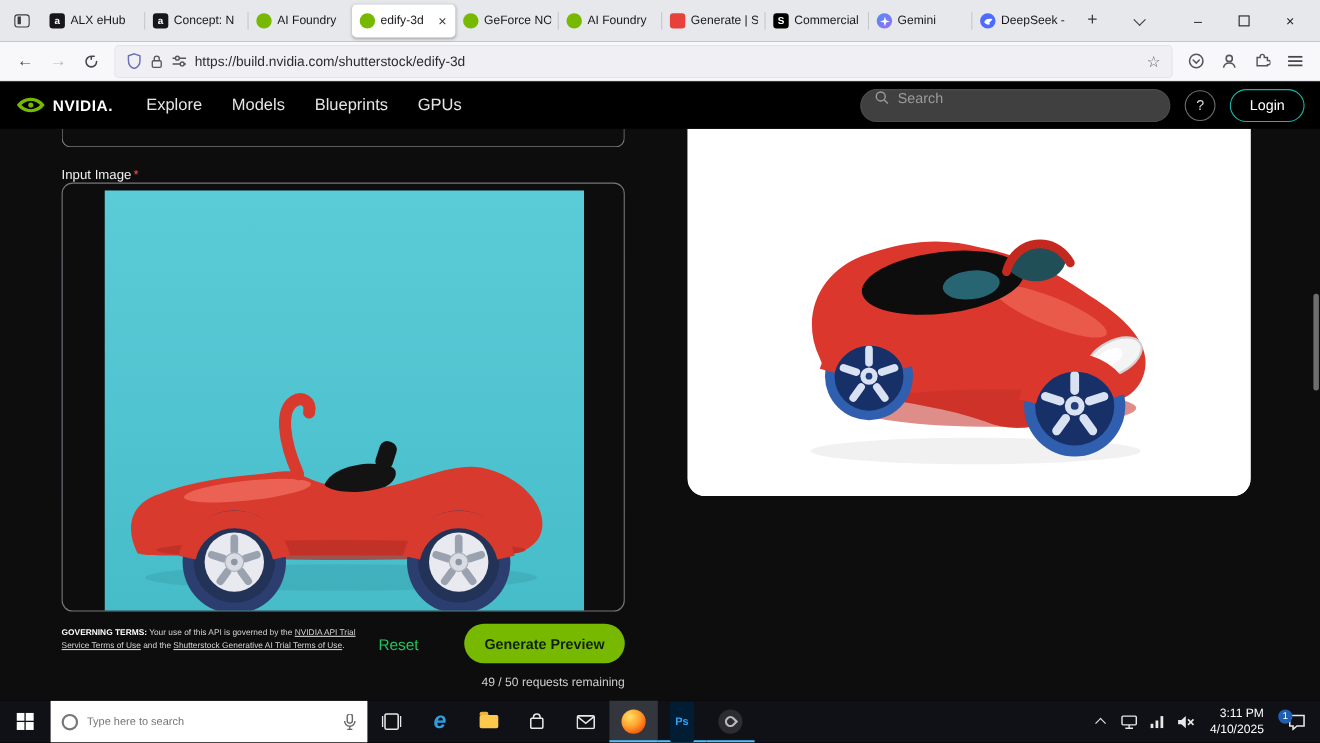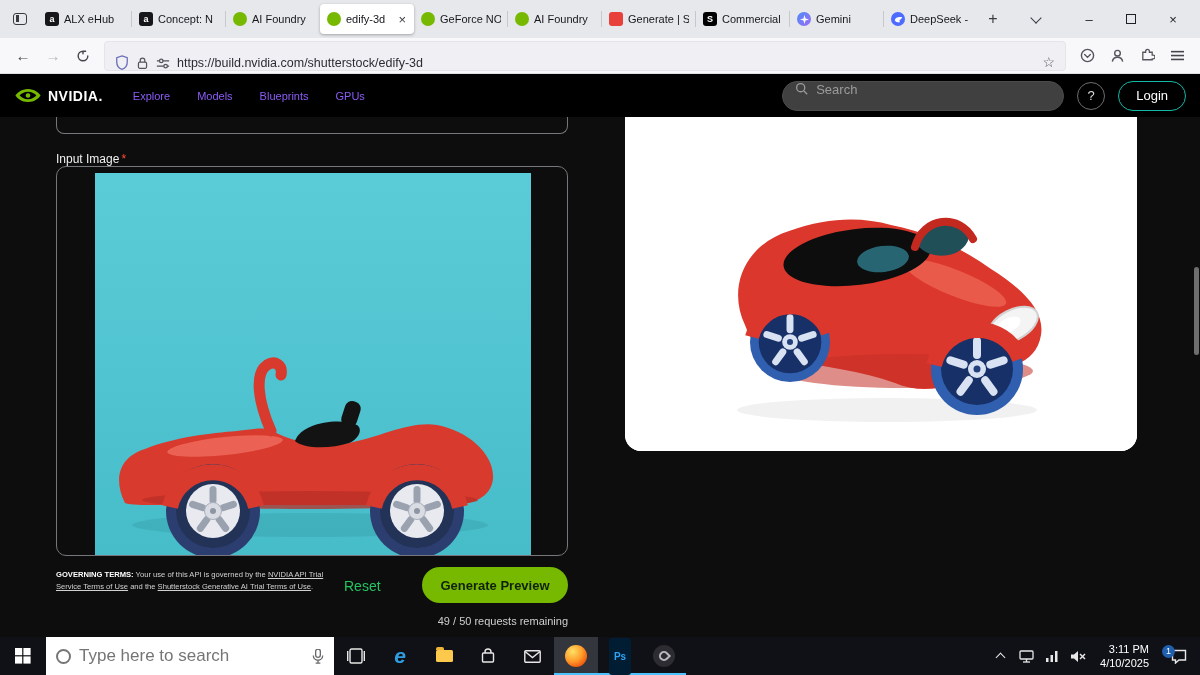--- a/index.html
+++ b/index.html
@@ -27,30 +27,30 @@
   .tab-chevron{margin-left:26px}
   .chev-down{width:8px;height:8px;border-right:1.7px solid #3a3a42;border-bottom:1.7px solid #3a3a42;transform:rotate(45deg);margin-top:-3px}
   .win-controls{margin-left:auto;display:flex;height:100%;align-items:stretch}
   .win-btn{width:42px;display:flex;align-items:center;justify-content:center;font-size:13px;color:#202027}
   .win-max{width:10px;height:10px;border:1.4px solid #202027}
 
   
   .navbar{height:36px;background:#f8f8fa;display:flex;align-items:center;padding:0 8px;border-bottom:1px solid #dfdfe4}
   .icon-btn{width:30px;height:30px;display:flex;align-items:center;justify-content:center;border-radius:4px;color:#45454d;font-size:15px;flex:0 0 auto}
   .icon-btn.disabled{color:#b7b7bd}
-  .urlbar{flex:1;display:flex;align-items:flex-end;height:30px;background:#f0f0f4;border-radius:4px;padding:0 10px;gap:7px;margin:0 6px;border:1px solid #e4e4e9}
+  .urlbar{flex:1;display:flex;align-items:center;height:30px;background:#f0f0f4;border-radius:4px;padding:0 10px;gap:7px;margin:0 6px;border:1px solid #e4e4e9}
   .url-text{flex:1;font-size:12.5px;color:#2b2b33;white-space:nowrap;overflow:hidden}
   .nav-right{display:flex;align-items:center}
 
   
   .site-header{height:43px;background:#000;display:flex;align-items:center;padding:0 14px}
   .brand{display:flex;align-items:center;gap:6px}
   .brand-text{color:#fff;font-size:14px;font-weight:bold;letter-spacing:.5px}
   .site-nav{display:flex;gap:27px;margin-left:30px}
-  .site-nav a{color:#8b5cf6;font-size:11px;text-decoration:none}
+  .site-nav a{color:#e5e5e5;font-size:15px;text-decoration:none}
   .site-search{margin-left:auto;width:282px;height:30px;border:1px solid #4b4b4b;background:#404040;border-radius:15px;display:flex;align-items:flex-start;padding:0 12px;gap:8px}
   .site-search span{color:#9b9b9b;font-size:13px}
   .help-btn{width:28px;height:28px;border:1px solid #6e6e6e;border-radius:50%;color:#ddd;font-size:13px;display:flex;align-items:center;justify-content:center;margin:0 13px}
   .login-btn{height:30px;padding:0 17px;border:1px solid #14b8a6;border-radius:15px;color:#fff;font-size:13px;display:flex;align-items:center}
 
   
   .content{position:relative;height:520px;background:#0d0d0e;overflow:hidden}
   .form-col{position:absolute;left:56px;top:0;width:512px;height:520px}
   .cut-input{position:absolute;left:0;top:0;width:512px;height:17px;border:1px solid #76767c;border-top:none;border-radius:0 0 8px 8px}
   .img-label{position:absolute;left:0;top:35px;font-size:12px;color:#f0f0f0;font-weight:500}
@@ -63,21 +63,21 @@
   .reset-btn{position:absolute;left:288px;top:461px;font-size:14px;color:#22c55e;background:none;border:none;font-family:inherit}
   .gen-btn{position:absolute;left:366px;top:450px;width:146px;height:36px;border:none;border-radius:18px;background:#76b900;color:#10210a;font-size:13px;font-weight:bold;font-family:inherit;display:flex;align-items:center;justify-content:center}
   .requests{position:absolute;right:0;top:498px;font-size:11px;color:#cfcfcf}
   .result-card{position:absolute;left:625px;top:0;width:512px;height:334px;background:#fff;border-radius:0 0 16px 16px;overflow:hidden}
   .page-scrollbar{position:absolute;right:1px;top:150px;width:5px;height:88px;background:#6e6e6e;border-radius:3px}
 
   
   .taskbar{height:38px;background:#101116;display:flex;align-items:stretch}
   .start-btn{width:46px;display:flex;align-items:center;justify-content:center}
   .ts-search{width:288px;background:#fff;display:flex;align-items:center;padding:0 10px;gap:8px}
-  .ts-search input{border:none;outline:none;flex:1;font-size:17px;font-family:inherit;color:#333}
+  .ts-search input{border:none;outline:none;flex:1;font-size:10px;font-family:inherit;color:#333}
   .ring{width:15px;height:15px;border:2px solid #767676;border-radius:50%}
   .tb-icon{width:44px;display:flex;align-items:center;justify-content:center;position:relative}
   .tb-icon.open{box-shadow:inset 0 -2px 0 #4cc2ff}
   .tb-icon.hl{background:#33363d}
   .folder{width:17px;height:12px;background:#fdc94c;border-radius:1.5px;position:relative}
   .folder:before{content:"";position:absolute;left:0;top:-3px;width:8px;height:3px;background:#eeb43a;border-radius:2px 2px 0 0}
   .edge-e{color:#2d9fe0;font-size:21px;font-weight:bold;font-style:italic}
   .ffx{width:22px;height:22px;border-radius:50%;background:radial-gradient(circle at 35% 30%,#ffe066,#ff9e2c 45%,#f0560f 78%,#b5210e)}
   .ps{width:22px;height:37px;background:#001d33;border-radius:3px;color:#2fa3f7;font-size:10px;font-weight:bold;display:flex;align-items:center;justify-content:center}
   .app9{width:22px;height:22px;background:#2c2c31;border-radius:50%;display:flex;align-items:center;justify-content:center}

